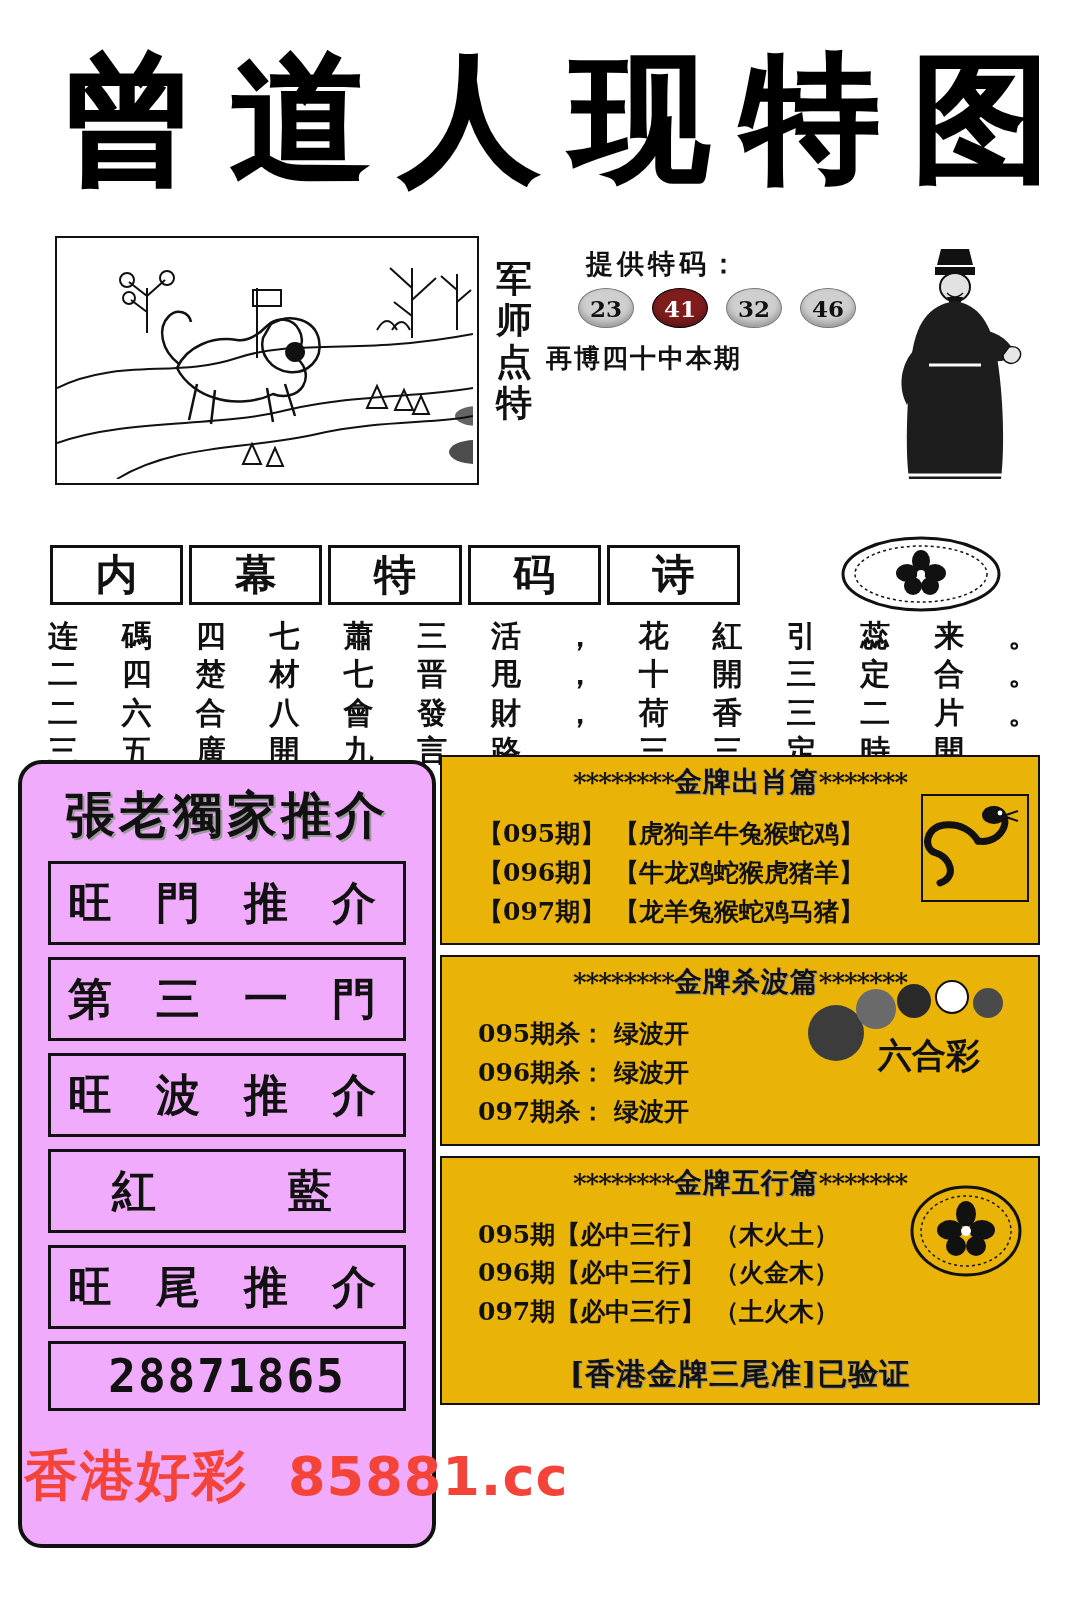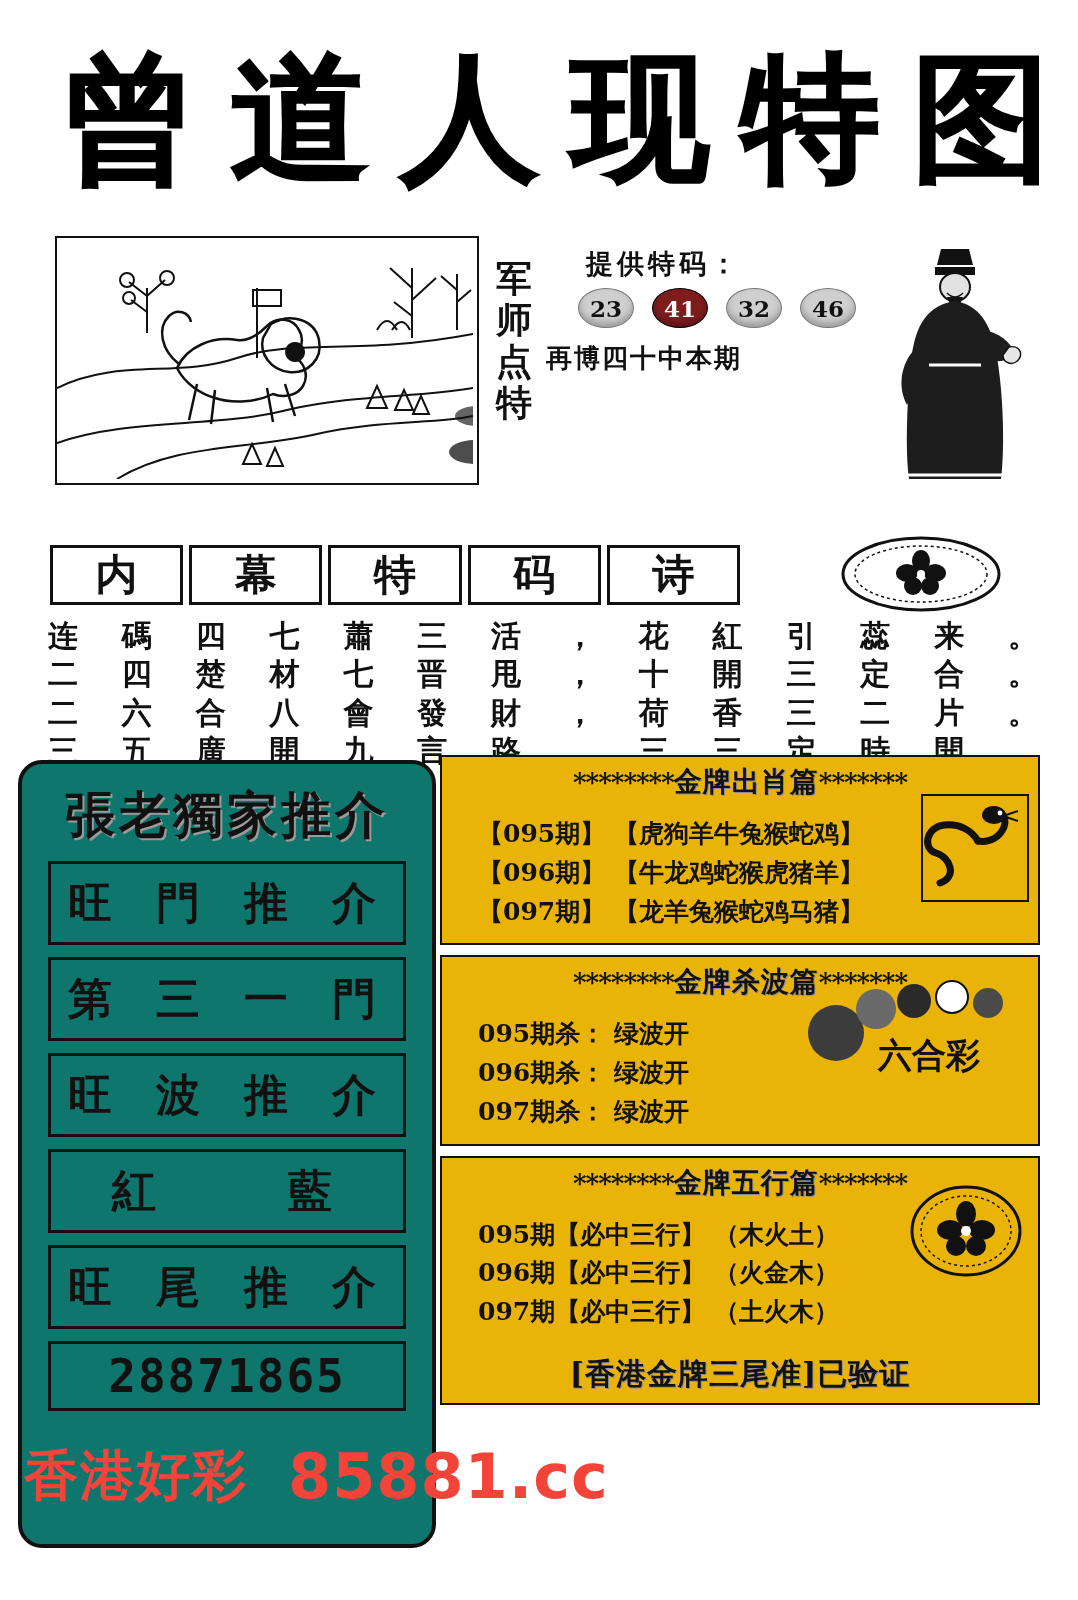--- a/index.html
+++ b/index.html
@@ -84,21 +84,21 @@
     position:absolute;left:8px;top:72px;width:990px;
     font-family:"DejaVu Serif","Liberation Serif",serif;
     font-weight:bold;font-size:30px;line-height:1.28;
   }
   .poem-lines .ln{display:flex;justify-content:space-between;white-space:nowrap;}
   .poem-lines .ln span{display:inline-block;}
 
   
   .left-col{
     position:absolute;left:18px;top:760px;width:410px;height:780px;
-    border:4px solid #111;border-radius:24px;background:#0f766e;
+    border:4px solid #111;border-radius:24px;background:#f0abfc;
   }
   .left-title{
     margin:18px auto 10px;width:360px;text-align:center;
     font-family:"DejaVu Serif","Liberation Serif",serif;
     font-weight:bold;font-size:50px;letter-spacing:4px;
     text-shadow:2px 2px 0 #9a9a9a;
   }
   .left-item{
     margin:12px auto;width:352px;height:78px;border:3px solid #111;
     display:flex;align-items:center;justify-content:space-around;
@@ -142,21 +142,21 @@
   .wm{
     position:absolute;left:24px;top:1436px;width:1030px;height:80px;
     display:flex;align-items:center;gap:40px;
   }
   .wm .cn{
     font-family:"DejaVu Sans","Liberation Sans",sans-serif;
     font-weight:bold;font-size:54px;color:#f4443a;letter-spacing:2px;
   }
   .wm .num{
     font-family:"DejaVu Sans","Liberation Sans",sans-serif;
-    font-weight:bold;font-size:62px;color:#f4443a;letter-spacing:1px;
+    font-weight:bold;font-size:54px;color:#f4443a;letter-spacing:1px;
   }
 </style>
 </head>
 <body>
 
 <div class="page">
 
   <div class="masthead">
     <span>曾</span>
     <span>道</span>

